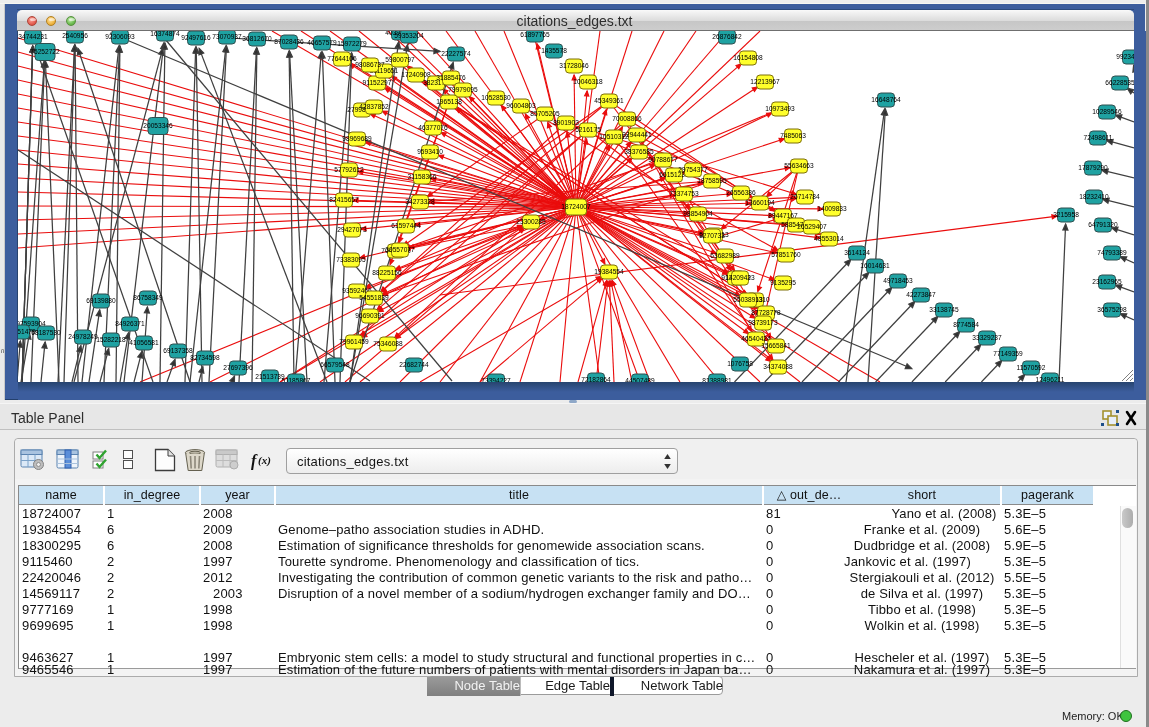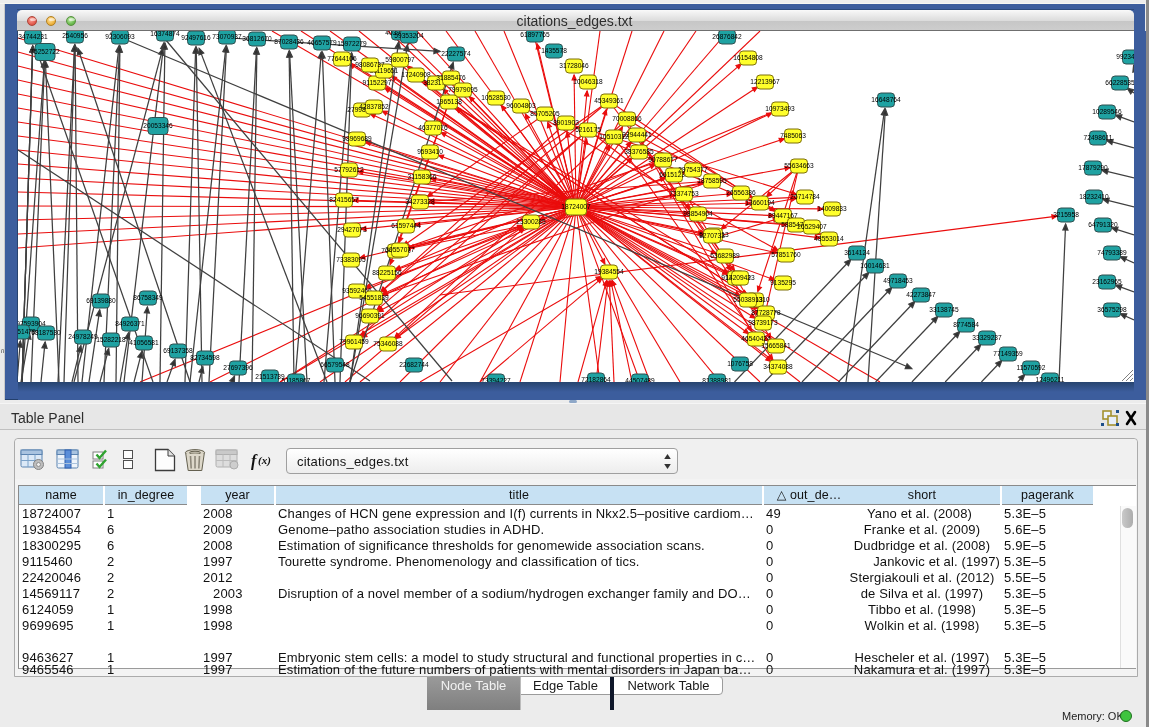--- a/index.html
+++ b/index.html
@@ -39,21 +39,21 @@
 .hc { position:absolute; top:486px; height:19px; background:#c7e1f3; font-size:12.5px; letter-spacing:0.1px; color:#111;
   text-align:center; line-height:19px; border-bottom:1px solid #8a8a8a;}
 .trow { position:absolute; height:16px; font-size:13px; letter-spacing:0.15px; color:#111; width:1118px; }
 .trow span { position:absolute; white-space:nowrap; line-height:16px; }
 
 #sbar { left:1120px; top:506px; width:16px; height:162px; background:#fafafa; border-left:1px solid #e0e0e0; }
 #sthumb { left:1122px; top:508px; width:11px; height:20px; background:linear-gradient(90deg,#c9c9c9,#adadad); border-radius:6px; }
 
 #btns { left:427px; top:676px; width:296px; height:19px; border:1px solid #9b9b9b; border-radius:4px;
   background:#fff; overflow:hidden; }
-.seg { position:absolute; top:0; height:33px; font-size:13px; text-align:center; line-height:18px; color:#1a1a1a; }
+.seg { position:absolute; top:0; height:19px; font-size:13px; text-align:right; line-height:18px; color:#1a1a1a; }
 #seg1 { left:0; width:93px; background:linear-gradient(#9a9a9a,#7f7f7f); color:#f2f2f2; }
 #seg2 { left:93px; width:90px; border-left:1px solid #bbb; }
 #seg3 { left:183px; width:113px; border-left:4px solid #0f172a; }
 #mem { left:1062px; top:710px; font-size:11px; color:#222; }
 #memdot { left:1120px; top:710px; width:12px; height:12px; border-radius:50%; background:#3ec43e; border:1px solid #1f6f1f; }
 #redge { left:1146px; top:400px; width:3px; height:327px; background:#8a8a8a; }
 </style></head>
 <body>
 <div id="root">
 <div class="abs" id="frame"></div>
@@ -874,33 +874,32 @@
  <text x="244" y="18" font-size="11" font-style="italic" font-weight="bold" font-family="Liberation Serif, serif" fill="#111">(x)</text>
 </svg>
 <div class="abs" id="dropdown"></div>
 <div class="abs" id="dd-text">citations_edges.txt</div>
 <svg class="abs" width="12" height="18" style="left:662px;top:453px">
  <path d="M5.5 1 L8.8 6 H2.2 Z" fill="#333"></path>
  <path d="M5.5 16 L8.8 11 H2.2 Z" fill="#333"></path>
 </svg>
 <div class="abs" id="tbl"></div>
 <div class="hc" style="left:19px;width:84px">name</div>
-<div class="hc" style="left:105px;width:82px">in_degree</div>
+<div class="hc" style="left:105px;width:94px">in_degree</div>
 <div class="hc" style="left:201px;width:73px">year</div>
 <div class="hc" style="left:276px;width:486px">title</div>
 <div class="hc" style="left:764px;width:90px">△ out_de…</div>
 <div class="hc" style="left:844px;width:156px">short</div>
 <div class="hc" style="left:1002px;width:91px">pagerank</div>
 <div class="trow" style="top:506px">
 <span style="left:22px">18724007</span>
       <span style="left:107px">1</span>
       <span style="left:203px">2008</span>
-<span style="left:278px;width:482px;overflow:hidden">Changes of HCN gene expression and I(f) currents in Nkx2.5–positive cardiom…</span>
-      <span style="left:766px">49</span>
-<span style="left:816px;width:156px;text-align:right">Yano et al. (2008)</span>
+      <span style="left:766px">81</span>
+<span style="left:866px;width:156px;text-align:center">Yano et al. (2008)</span>
       <span style="left:1004px">5.3E–5</span>
     </div>
     <div class="trow" style="top:522px">
 <span style="left:22px">19384554</span>
       <span style="left:107px">6</span>
       <span style="left:203px">2009</span>
 <span style="left:278px;width:482px;overflow:hidden">Genome–patho association studies in ADHD.</span>
       <span style="left:766px">0</span>
 <span style="left:844px;width:156px;text-align:center">Franke et al. (2009)</span>
       <span style="left:1004px">5.6E–5</span>
@@ -913,42 +912,43 @@
       <span style="left:766px">0</span>
 <span style="left:844px;width:156px;text-align:center">Dudbridge et al. (2008)</span>
       <span style="left:1004px">5.9E–5</span>
     </div>
     <div class="trow" style="top:554px">
 <span style="left:22px">9115460</span>
       <span style="left:107px">2</span>
       <span style="left:203px">1997</span>
 <span style="left:278px;width:482px;overflow:hidden">Tourette syndrome. Phenomenology and classification of tics.</span>
       <span style="left:766px">0</span>
-<span style="left:844px;width:156px;text-align:right">Jankovic et al. (1997)</span>
+<span style="left:844px;width:156px;text-align:left">Jankovic et al. (1997)</span>
       <span style="left:1004px">5.3E–5</span>
     </div>
     <div class="trow" style="top:570px">
 <span style="left:22px">22420046</span>
       <span style="left:107px">2</span>
       <span style="left:203px">2012</span>
+<span style="left:278px;width:482px;overflow:hidden">Investigating the contribution of common genetic variants to the risk and patho…</span>
       <span style="left:766px">0</span>
 <span style="left:844px;width:156px;text-align:center">Stergiakouli et al. (2012)</span>
       <span style="left:1004px">5.5E–5</span>
     </div>
     <div class="trow" style="top:586px">
 <span style="left:22px">14569117</span>
       <span style="left:107px">2</span>
       <span style="left:213px">2003</span>
 <span style="left:278px;width:482px;overflow:hidden">Disruption of a novel member of a sodium/hydrogen exchanger family and DO…</span>
       <span style="left:766px">0</span>
 <span style="left:844px;width:156px;text-align:center">de Silva et al. (1997)</span>
       <span style="left:1004px">5.3E–5</span>
     </div>
     <div class="trow" style="top:602px">
-<span style="left:22px">6124059</span>
+<span style="left:22px">9777169</span>
       <span style="left:107px">1</span>
       <span style="left:203px">1998</span>
       <span style="left:766px">0</span>
 <span style="left:844px;width:156px;text-align:center">Tibbo et al. (1998)</span>
       <span style="left:1004px">5.3E–5</span>
     </div>
     <div class="trow" style="top:618px">
 <span style="left:22px">9699695</span>
       <span style="left:107px">1</span>
       <span style="left:203px">1998</span>

